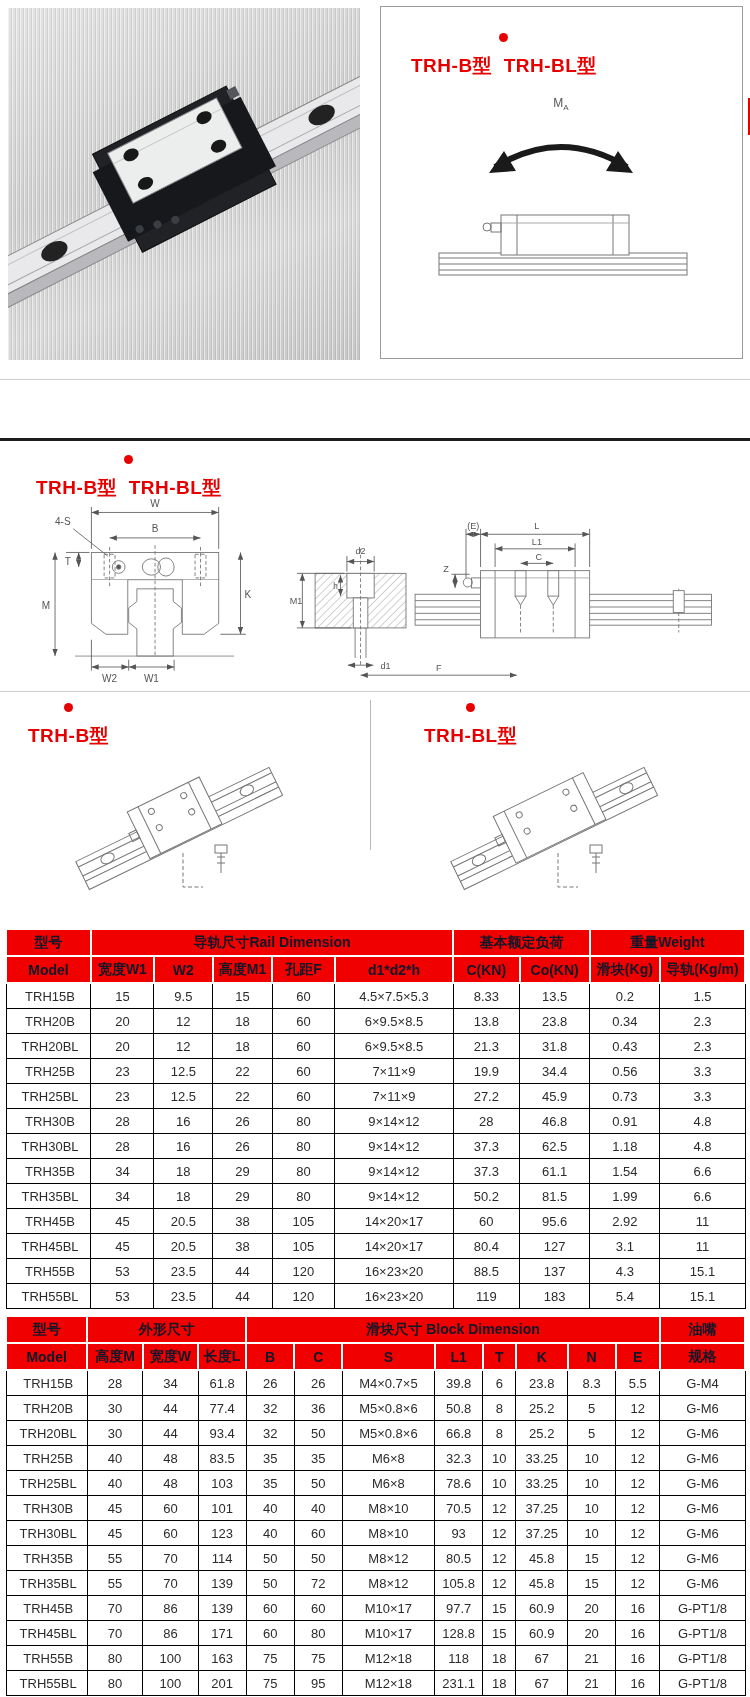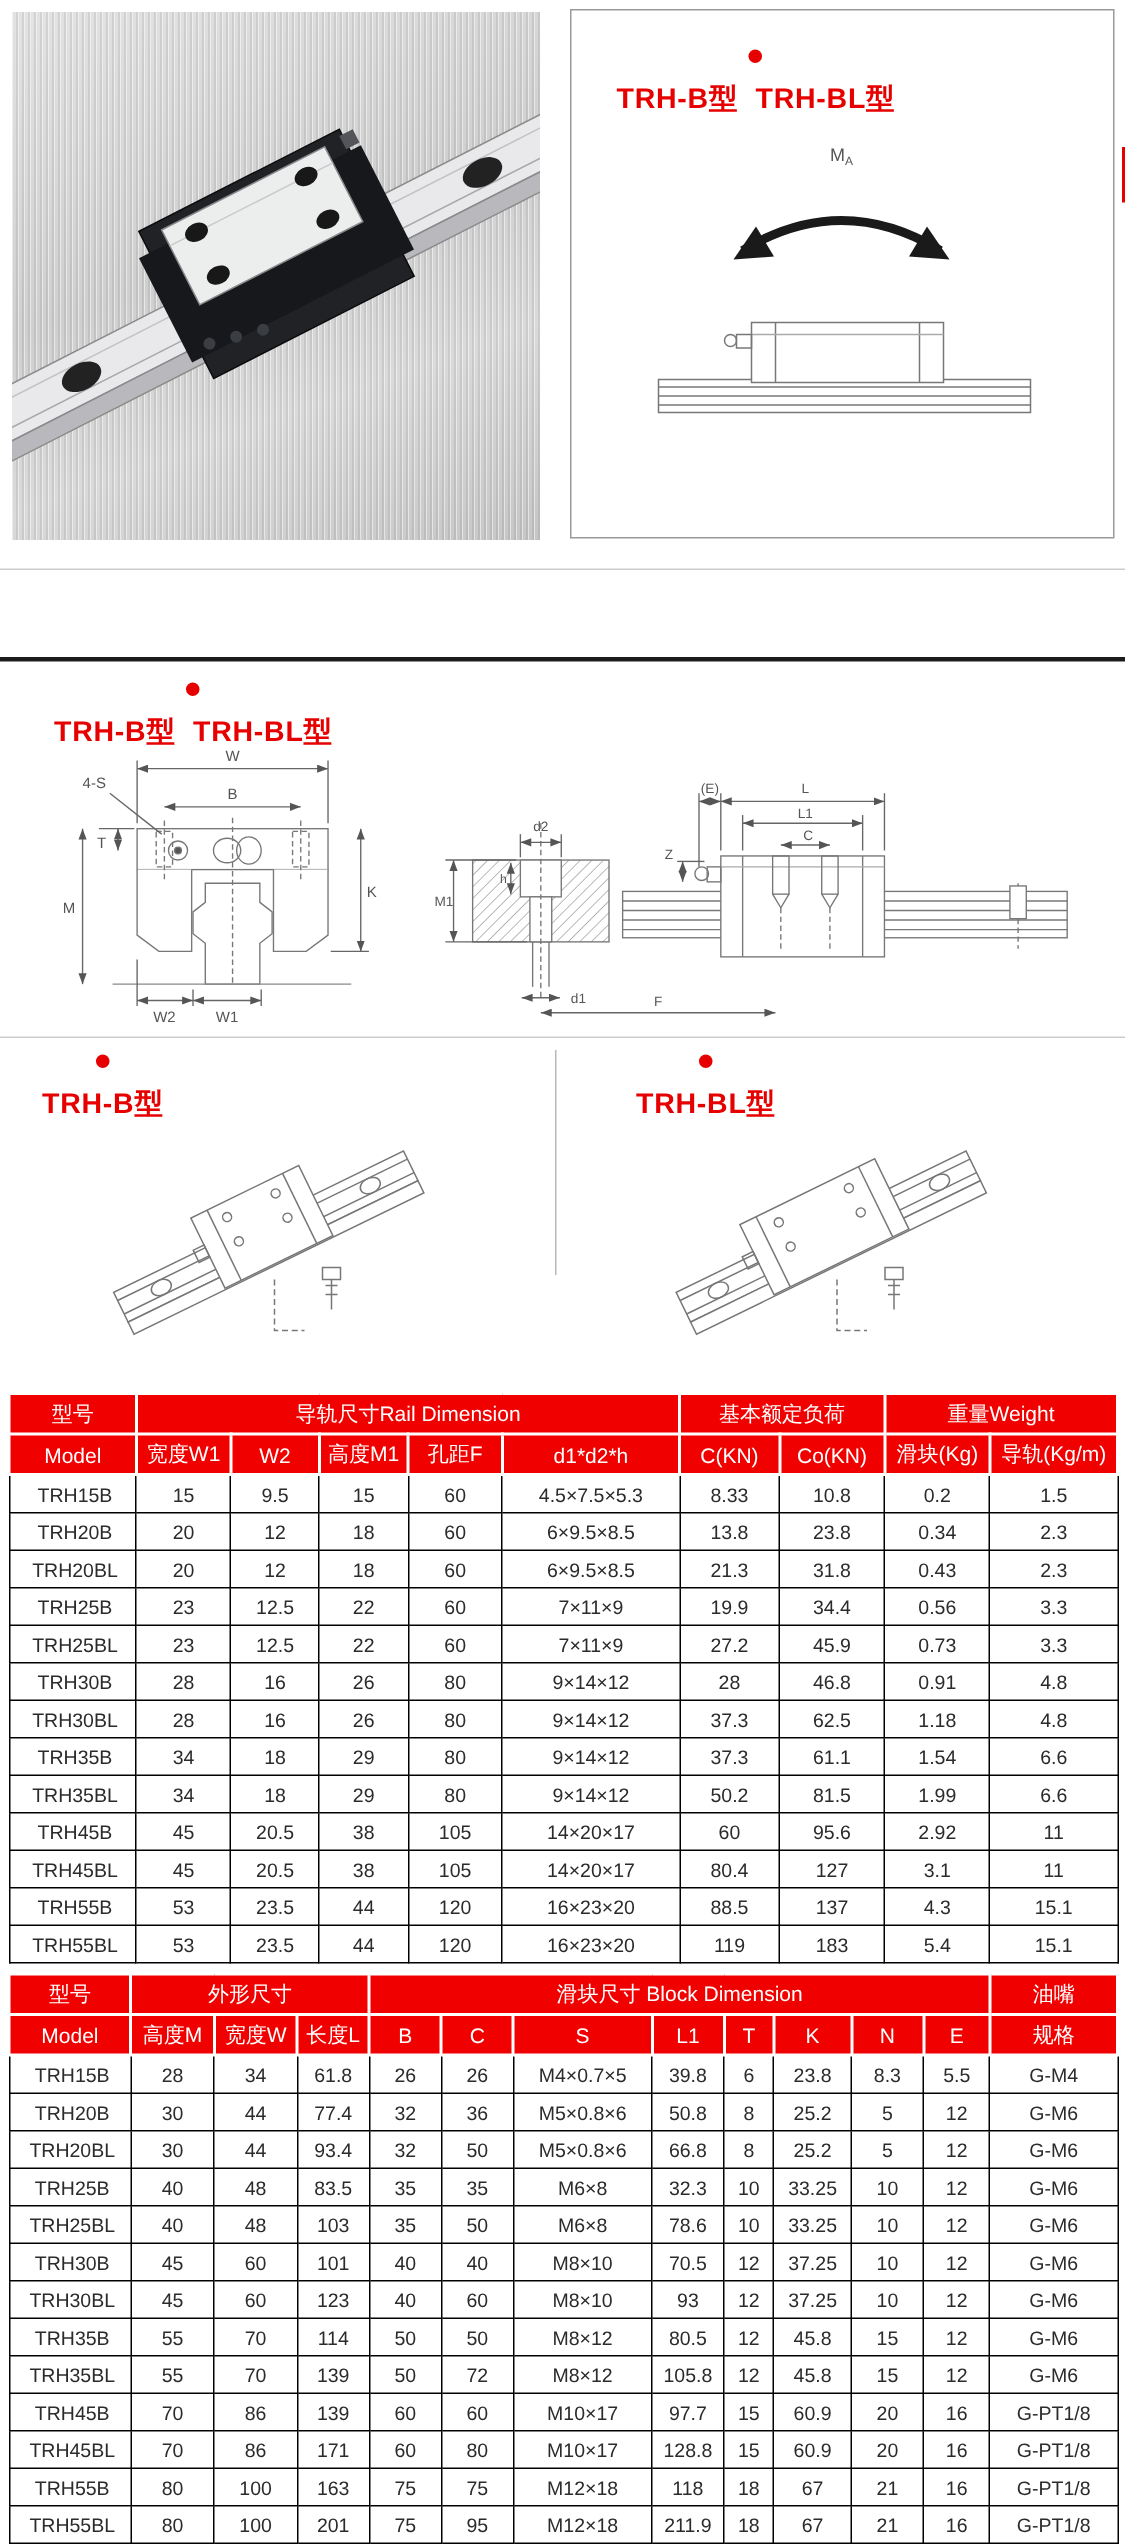--- a/index.html
+++ b/index.html
@@ -32,21 +32,21 @@
   .type-b-title{position:absolute;left:28px;top:703px;text-align:center;}
   .type-bl-title{position:absolute;left:424px;top:703px;}
   .iso-b{position:absolute;left:55px;top:733px;}
   .iso-bl{position:absolute;left:430px;top:733px;}
 
   
   .tbl{position:absolute;left:5px;width:741px;border-collapse:collapse;table-layout:fixed;
        font-size:13px;color:#222;}
   .tbl--rail{top:928px;}
   .tbl--block{top:1315px;}
-  .tbl th{background:#f10000;color:#ffffff;font-weight:normal;font-size:14px;
+  .tbl th{background:#f10000;color:#0f172a;font-weight:bold;font-size:14px;
           border:2px solid #fff;height:25px;padding:0 1px;text-align:center;}
   .tbl{border:1px solid #000;}
   .tbl td{border:1px solid #000;height:24px;text-align:center;padding:0 1px;
           font-family:"Liberation Sans","DejaVu Sans",sans-serif;color:#2b2b2b;}
   .tbl td:first-child{text-align:center;padding-left:4px;}
 
   svg text{font-family:"Liberation Sans","DejaVu Sans",sans-serif;fill:#555;}
   .dim{stroke:#666;stroke-width:1;fill:none;}
   .thin{stroke:#777;stroke-width:1;fill:none;}
   .dash{stroke:#777;stroke-width:1;fill:none;stroke-dasharray:4 2.5;}
@@ -359,21 +359,21 @@
     </thead>
     <tbody>
         <tr>
           <td>TRH15B</td>
           <td>15</td>
           <td>9.5</td>
           <td>15</td>
           <td>60</td>
           <td>4.5×7.5×5.3</td>
           <td>8.33</td>
-          <td>10.8</td>
+          <td>13.5</td>
           <td>0.2</td>
           <td>1.5</td>
         </tr>
         <tr>
           <td>TRH20B</td>
           <td>20</td>
           <td>12</td>
           <td>18</td>
           <td>60</td>
           <td>6×9.5×8.5</td>
@@ -738,21 +738,21 @@
           <td>G-PT1/8</td>
         </tr>
         <tr>
           <td>TRH55BL</td>
           <td>80</td>
           <td>100</td>
           <td>201</td>
           <td>75</td>
           <td>95</td>
           <td>M12×18</td>
-          <td>211.9</td>
+          <td>231.1</td>
           <td>18</td>
           <td>67</td>
           <td>21</td>
           <td>16</td>
           <td>G-PT1/8</td>
         </tr>
       </tbody>
   </table>
 
 </div>

